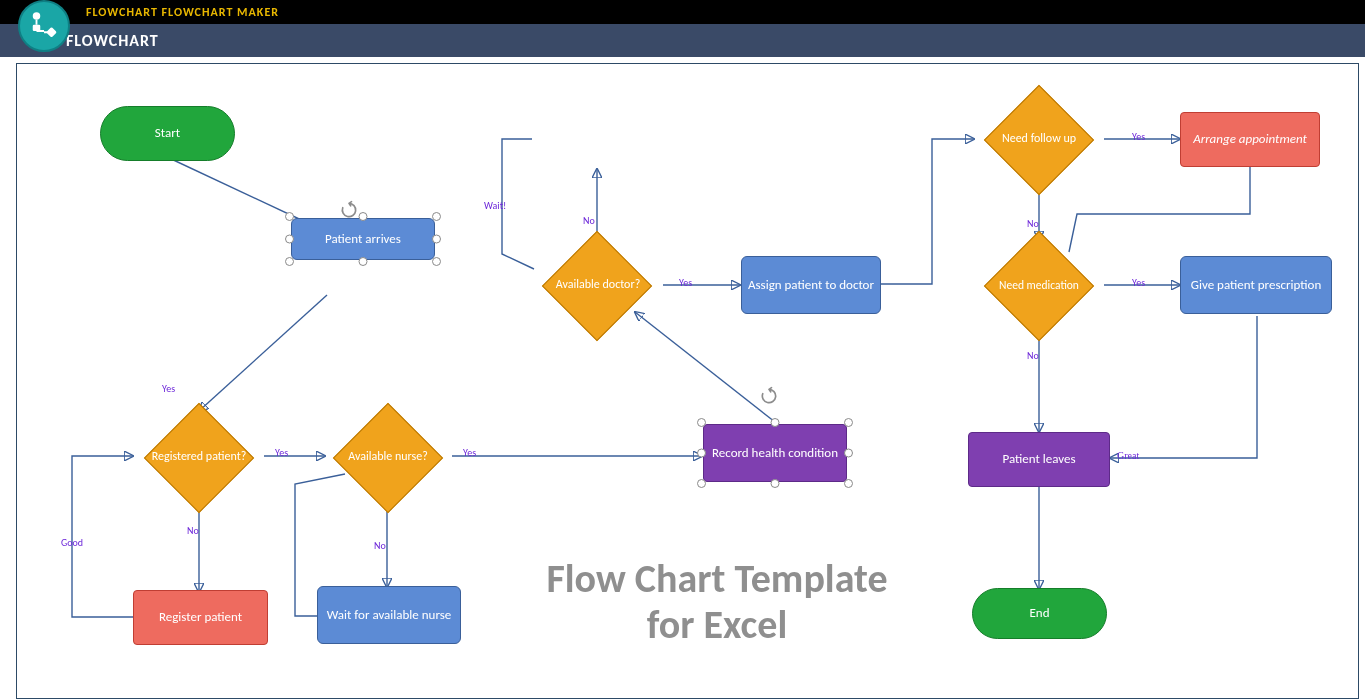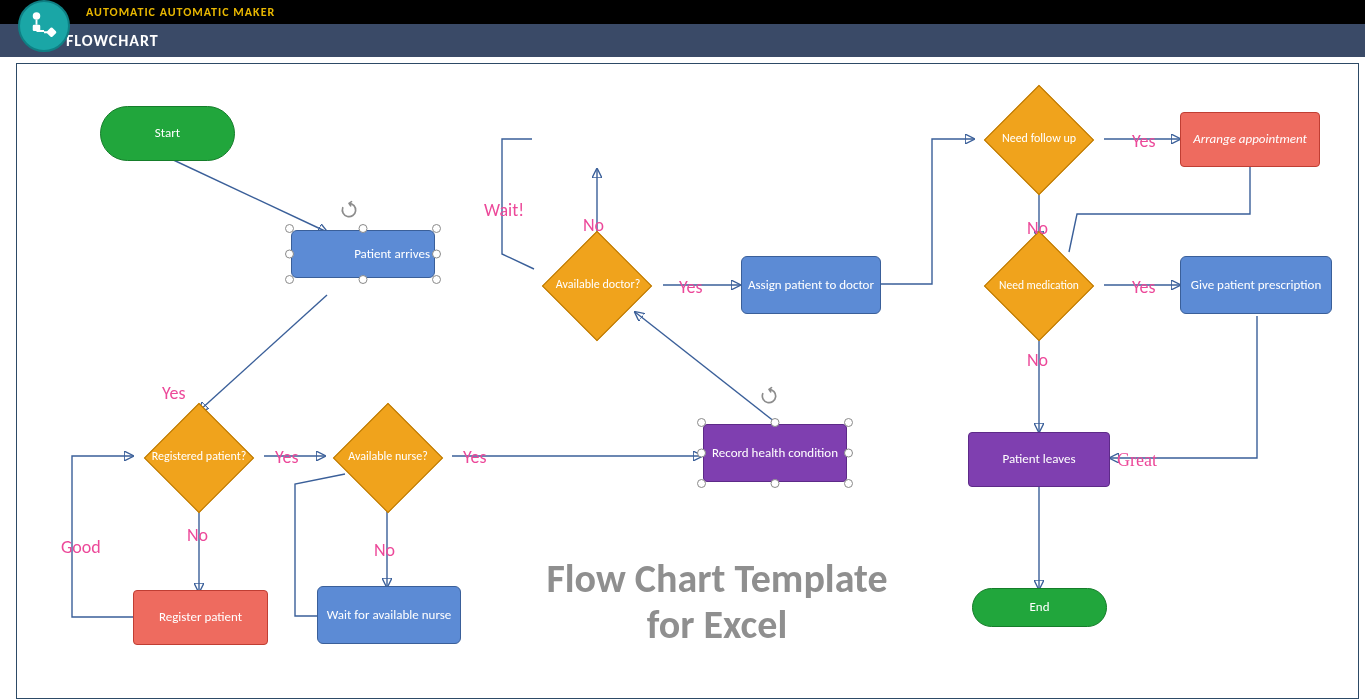--- a/index.html
+++ b/index.html
@@ -26,40 +26,40 @@
   .diamond-label { position:absolute; inset:0; display:flex; align-items:center; justify-content:center; color:#fff; font-size:12px; text-align:center; padding:10px; line-height:1.1;}
   .handles { position:absolute; inset:-7px; pointer-events:none;}
   .handles span { position:absolute; width:9px; height:9px; background:#fff; border:1px solid #8a8a8a; border-radius:50%; }
   .h-tl { left:0; top:0; } .h-tr { right:0; top:0;} .h-bl{ left:0; bottom:0;} .h-br{ right:0; bottom:0;}
   .h-tm { left:50%; top:0; transform:translateX(-50%);} .h-bm{ left:50%; bottom:0; transform:translateX(-50%);}
   .h-ml { left:0; top:50%; transform:translateY(-50%);} .h-mr{ right:0; top:50%; transform:translateY(-50%);}
   .rot-icon { position:absolute; width:20px; height:20px;}
   .rot-icon svg { width:20px; height:20px; fill:#9a9a9a;}
 
   
-  .conn-label { position:absolute; font-size:18px; color:#ec4899; background:rgba(255,255,255,0);}
+  .conn-label { position:absolute; font-size:10px; color:#6d28d9; background:rgba(255,255,255,0);}
   .watermark { position:absolute; font-size:40px; font-weight:700; color:#8f8f8f; text-align:center; line-height:1.15;}
 
   
   svg.connectors { position:absolute; inset:0; width:100%; height:100%; }
   svg.connectors path, svg.connectors line { stroke:#3a5f99; stroke-width:1.4; fill:none;}
 </style>
 </head>
 <body>
 
 <div class="logo">
   <svg viewBox="0 0 24 24">
     <circle cx="6" cy="4" r="3" fill="#fff"></circle>
     <rect x="3" y="11" width="6" height="5" rx="1" fill="#fff"></rect>
     <rect x="15" y="14" width="6" height="6" rx="1" fill="#fff" transform="rotate(45 18 17)"></rect>
     <path d="M6 7 v4 M6 16 h6 M15 17 h-3" stroke="#fff" stroke-width="1.5" fill="none"></path>
   </svg>
 </div>
 <div class="topbar">
-    <span>AUTOMATIC AUTOMATIC MAKER</span>
+    <span>FLOWCHART FLOWCHART MAKER</span>
   </div>
 <div class="subbar">
     <span>FLOWCHART</span>
   </div>
 
 <div class="canvas-wrap">
   <div class="canvas">
 
     <svg class="connectors">
       <defs>
@@ -106,21 +106,21 @@
 
       <path d="M1240 252 L1240 394 L1093 394" marker-end="url(#arrow)"></path>
 
       <path d="M1022 422 L1022 525" marker-end="url(#arrow)"></path>
     </svg>
 
     <div class="shape terminator" style="left:83px; top:42px; width:135px; height:55px;">
       <span>Start</span>
     </div>
 
-    <div class="shape process" style="left:274px; top:166px; width:144px; height:48px;justify-content:flex-end;">
+    <div class="shape process" style="left:274px; top:154px; width:144px; height:42px;">
       <span>Patient arrives</span>
       <div class="handles">
         <span class="h-tl"></span>
           <span class="h-tm"></span>
           <span class="h-tr"></span>
         <span class="h-ml"></span>
           <span class="h-mr"></span>
         <span class="h-bl"></span>
           <span class="h-bm"></span>
           <span class="h-br"></span>
@@ -204,21 +204,21 @@
     </div>
 
     <div class="shape process" style="left:1163px; top:192px; width:152px; height:58px;">
       <span>Give patient prescription</span>
     </div>
 
     <div class="shape result" style="left:951px; top:368px; width:142px; height:55px;">
       <span>Patient leaves</span>
     </div>
 
-    <div class="shape terminator" style="left:955px; top:524px; width:135px; height:39px;">
+    <div class="shape terminator" style="left:955px; top:524px; width:135px; height:51px;">
       <span>End</span>
     </div>
 
     <div class="conn-label" style="left:145px; top:318px;">Yes</div>
     <div class="conn-label" style="left:258px; top:382px;">Yes</div>
     <div class="conn-label" style="left:170px; top:460px;">No</div>
     <div class="conn-label" style="left:44px; top:472px;">Good</div>
     <div class="conn-label" style="left:446px; top:382px;">Yes</div>
     <div class="conn-label" style="left:357px; top:475px;">No</div>
     <div class="conn-label" style="left:662px; top:212px;">Yes</div>

